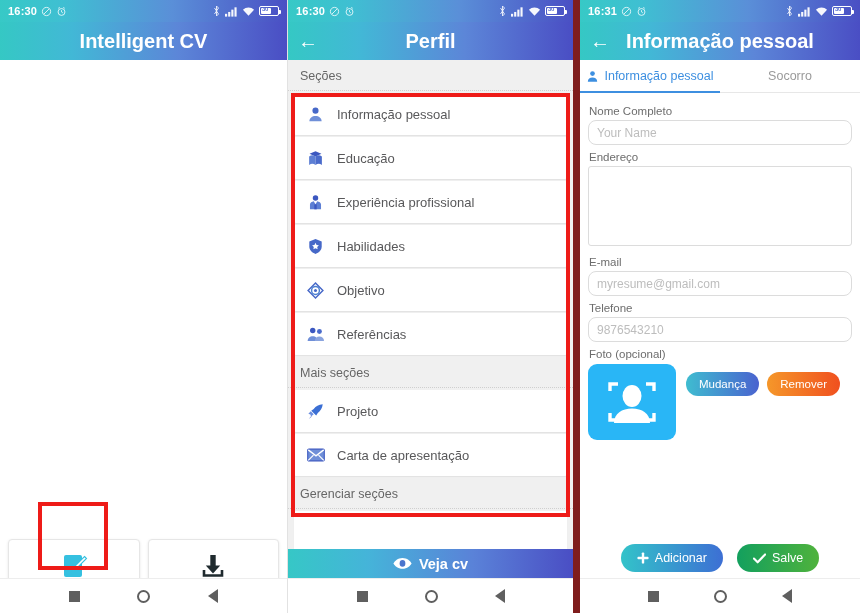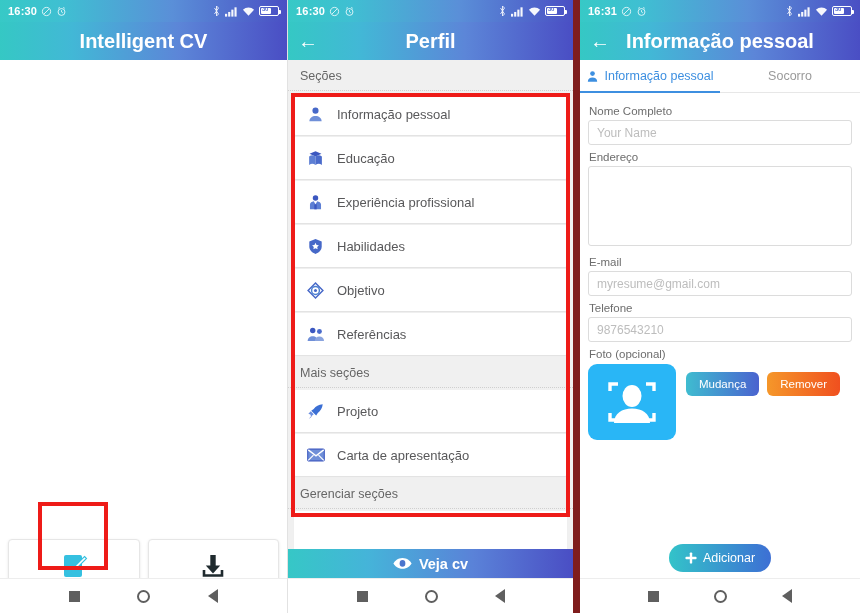--- a/index.html
+++ b/index.html
@@ -134,38 +134,38 @@
     flex: 1; display: flex; align-items: center; justify-content: center; gap: 5px;
     font-size: 12.5px; color: #9a9a9a; cursor: pointer; position: relative;
   }
   .tab.active { color: #3d8fe0; }
   .tab.active:after {
     content: ""; position: absolute; left: 0; right: 0; bottom: -1px; height: 2.5px; background: #3d8fe0;
   }
   .form { padding: 6px 8px 0 8px; }
   .flabel { font-size: 11.5px; color: #6d6d6d; margin: 6px 0 3px 1px; }
   .finput {
-    width: 100%; height: 25px; border: 1px solid #dcdcdc; border-radius: 3px;
+    width: 100%; height: 25px; border: 1px solid #dcdcdc; border-radius: 8px;
     background: #fff; padding: 0 8px; font-size: 12px; color: #333;
     font-family: "Liberation Sans", sans-serif;
   }
   .finput::placeholder { color: #bdbdbd; }
   .ftextarea {
     width: 100%; height: 80px; border: 1px solid #dcdcdc; border-radius: 3px;
     background: #fff; padding: 6px 8px; font-size: 12px; color: #333; resize: none;
     font-family: "Liberation Sans", sans-serif;
   }
   .photorow { display: flex; align-items: flex-start; gap: 10px; margin-top: 4px; }
   .photo {
     width: 88px; height: 76px; background: #29b6f6; border-radius: 9px;
     display: flex; align-items: center; justify-content: center; flex: 0 0 88px;
   }
   .pbtns { display: flex; gap: 8px; padding-top: 8px; }
   .pillbtn {
-    border: none; border-radius: 6px; color: #fff; font-size: 11.5px;
+    border: none; border-radius: 12px; color: #fff; font-size: 11.5px;
     padding: 6px 13px; cursor: pointer; font-family: "Liberation Sans", sans-serif;
     white-space: nowrap;
   }
   .pillbtn.change { background: linear-gradient(90deg,#3fbcd0 0%, #4a63cf 100%); }
   .pillbtn.remove { background: linear-gradient(90deg,#f5972a 0%, #f0501f 100%); }
   .actionrow {
     position: absolute; left: 0; right: 0; bottom: 6px;
     display: flex; align-items: center; justify-content: center; gap: 14px;
   }
   .actbtn {
@@ -578,20 +578,28 @@
       <div class="actionrow">
         <button class="actbtn add">
           <span>
             <svg width="12" height="12" viewBox="0 0 14 14">
                 <rect x="5.6" y="0.5" width="2.8" height="13" rx="1" fill="#fff"></rect>
                 <rect x="0.5" y="5.6" width="13" height="2.8" rx="1" fill="#fff"></rect>
               </svg>
           </span>
           <span>Adicionar</span>
         </button>
+        <button class="actbtn save">
+          <span>
+            <svg width="13" height="11" viewBox="0 0 14 11">
+                <path d="M1 5.6 5 9.6 13 1.2" fill="none" stroke="#fff" stroke-width="2.3" stroke-linecap="round" stroke-linejoin="round"></path>
+              </svg>
+          </span>
+          <span>Salve</span>
+        </button>
       </div>
     </div>
 
     <div class="navbar">
       <span class="nav-sq"></span>
       <span class="nav-ci"></span>
       <span class="nav-tr"></span>
     </div>
   </div>
 </div>

